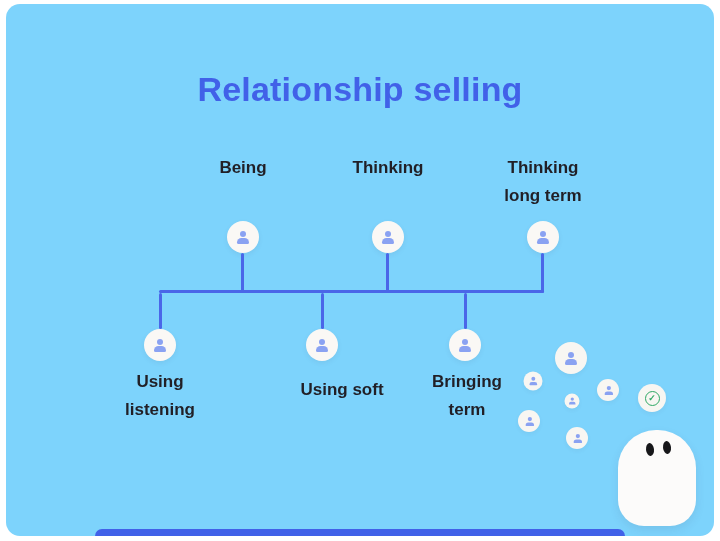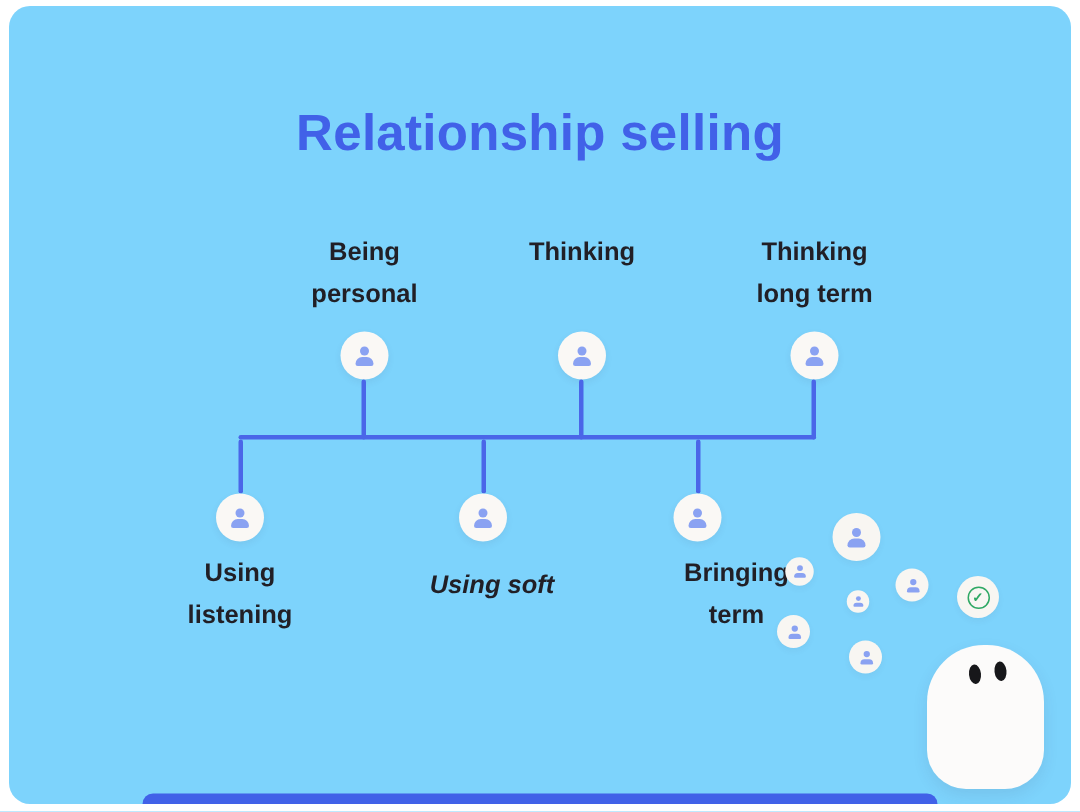--- a/index.html
+++ b/index.html
@@ -118,21 +118,20 @@
 </style>
 </head>
 <body>
 
 <div class="card">
 
   <h1 class="title">Relationship selling</h1>
 
   <div class="node-label" style="left:237px; top:150px;">
     <span class="label-line">Being</span>
-    <span class="label-line">personal</span>
   </div>
   <div class="node-label" style="left:382px; top:150px;">
     <span class="label-line">Thinking</span>
   </div>
   <div class="node-label" style="left:537px; top:150px;">
     <span class="label-line">Thinking</span>
     <span class="label-line">long term</span>
   </div>
 
   <div class="node-circle" style="left:237px; top:233px;">
@@ -160,24 +159,24 @@
     <span class="person"></span>
   </div>
   <div class="node-circle" style="left:459px; top:341px;">
     <span class="person"></span>
   </div>
 
   <div class="node-label" style="left:154px; top:364px;">
     <span class="label-line">Using</span>
     <span class="label-line">listening</span>
   </div>
-  <div class="node-label" style="left:322px; top:372px;font-style:italic;">
+  <div class="node-label" style="left:336px; top:372px;">
     <span class="label-line">Using soft</span>
   </div>
-  <div class="node-label" style="left:461px; top:364px;margin-left:24px;">
+  <div class="node-label" style="left:461px; top:364px;">
     <span class="label-line">Bringing</span>
     <span class="label-line">term</span>
   </div>
 
   <div class="decor-circle" style="left:565px; top:354px; width:32px; height:32px;">
     <span class="person"></span>
   </div>
   <div class="decor-circle" style="left:527px; top:377px; width:19px; height:19px;">
     <span class="person" style="transform:scale(0.65);"></span>
   </div>

